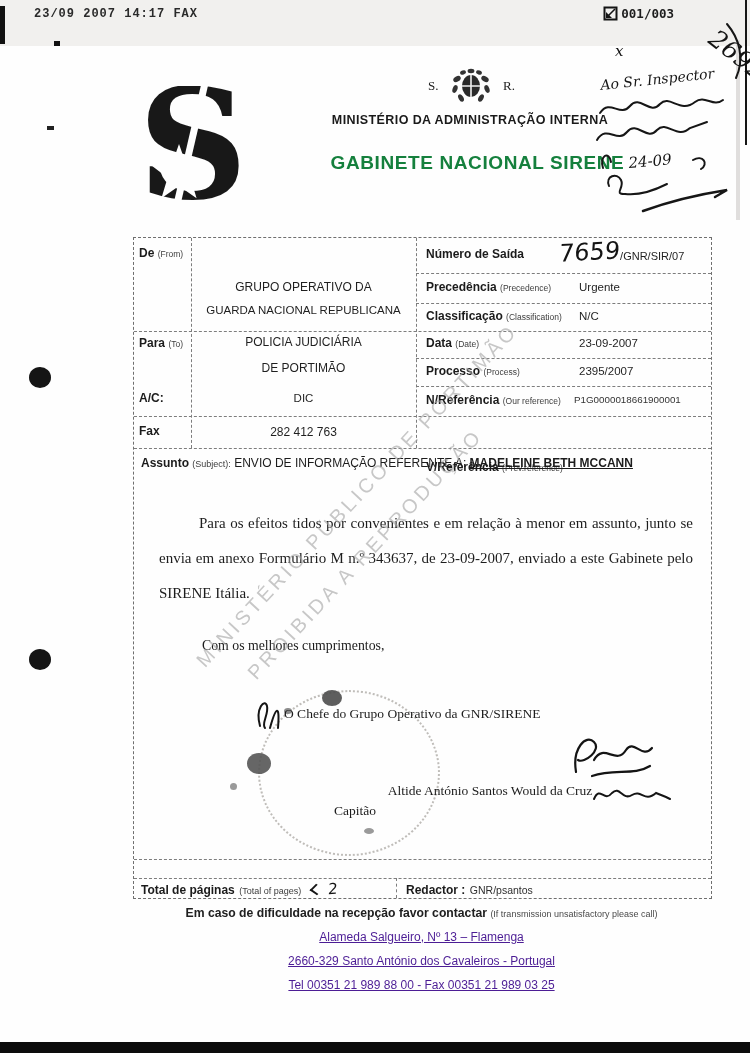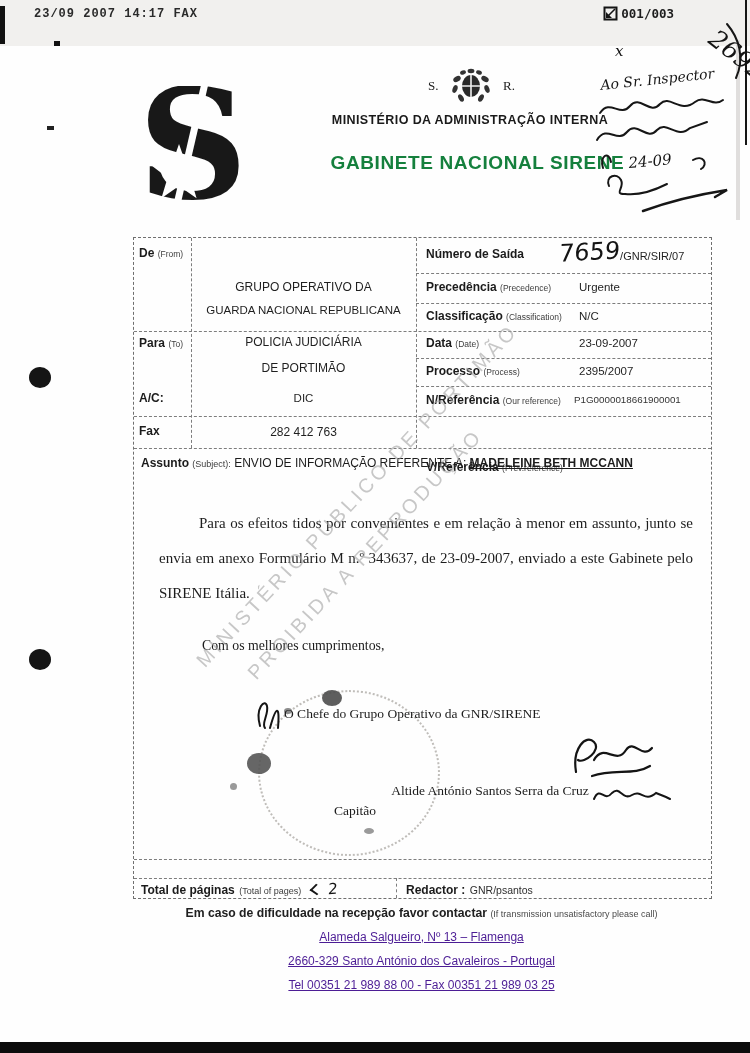--- a/index.html
+++ b/index.html
@@ -207,21 +207,21 @@
     <div class="abs blob" style="left:188px;top:452px;width:20px;height:16px;background:#4c4c4c;opacity:.9;"></div>
     <div class="abs blob" style="left:113px;top:515px;width:24px;height:21px;background:#555;opacity:.9;"></div>
     <div class="abs blob" style="left:150px;top:470px;width:8px;height:6px;background:#8b8b8b;"></div>
     <div class="abs blob" style="left:230px;top:590px;width:10px;height:6px;background:#9a9a9a;"></div>
     <div class="abs blob" style="left:96px;top:545px;width:7px;height:7px;background:#9a9a9a;"></div>
 
     <svg class="abs" style="left:118px;top:458px;" width="34" height="36" viewBox="0 0 34 36">
       <path d="M8 30 C3 12 13 2 15 10 C17 18 9 28 13 32 M18 32 C24 10 28 8 26 32" stroke="#141414" stroke-width="2" fill="none" stroke-linecap="round"></path>
     </svg>
     <div class="abs signer-title">O Chefe do Grupo Operativo da GNR/SIRENE</div>
-    <div class="abs signer-name">Altide António Santos Serra da Cruz</div>
+    <div class="abs signer-name">Altide António Santos Would da Cruz</div>
     <div class="abs signer-rank">Capitão</div>
 
     <svg class="abs" style="left:430px;top:492px;" width="92" height="56" viewBox="0 0 92 56">
       <g stroke="#141414" stroke-width="2.2" fill="none" stroke-linecap="round">
         <path d="M12 42 C8 18 22 4 30 12 C38 20 20 34 14 30"></path>
         <path d="M30 30 C40 12 52 36 62 20 C70 8 78 30 88 18"></path>
         <path d="M28 46 C50 38 70 46 86 36"></path>
       </g>
     </svg>
     <svg class="abs" style="left:452px;top:543px;" width="88" height="28" viewBox="0 0 88 28">

